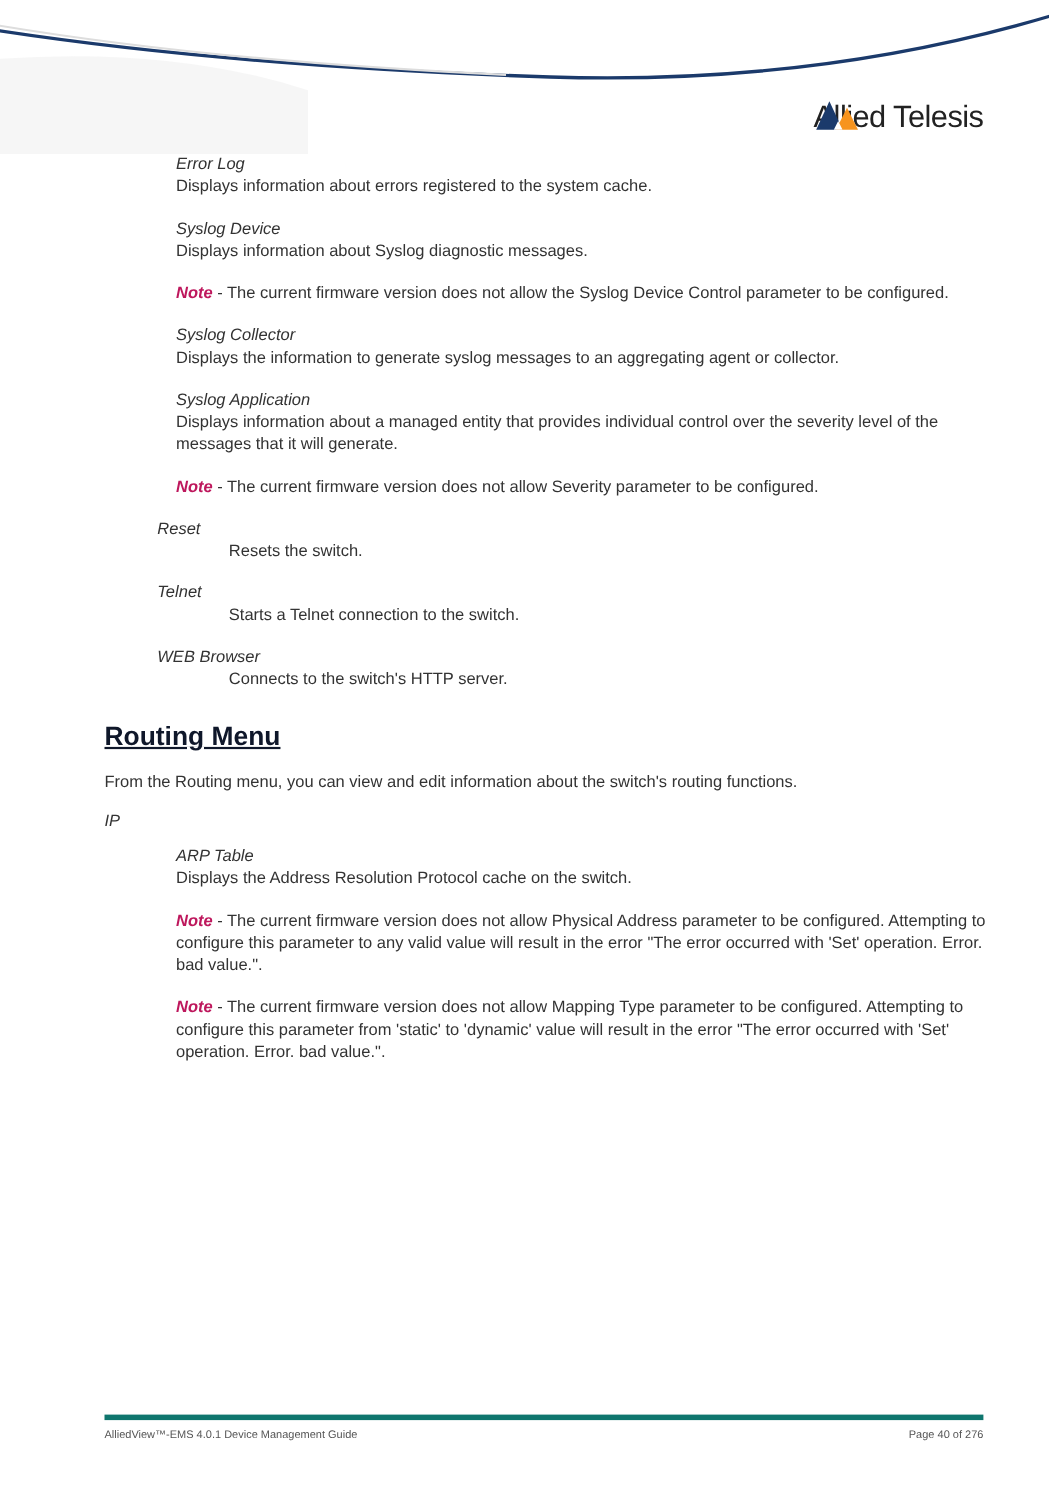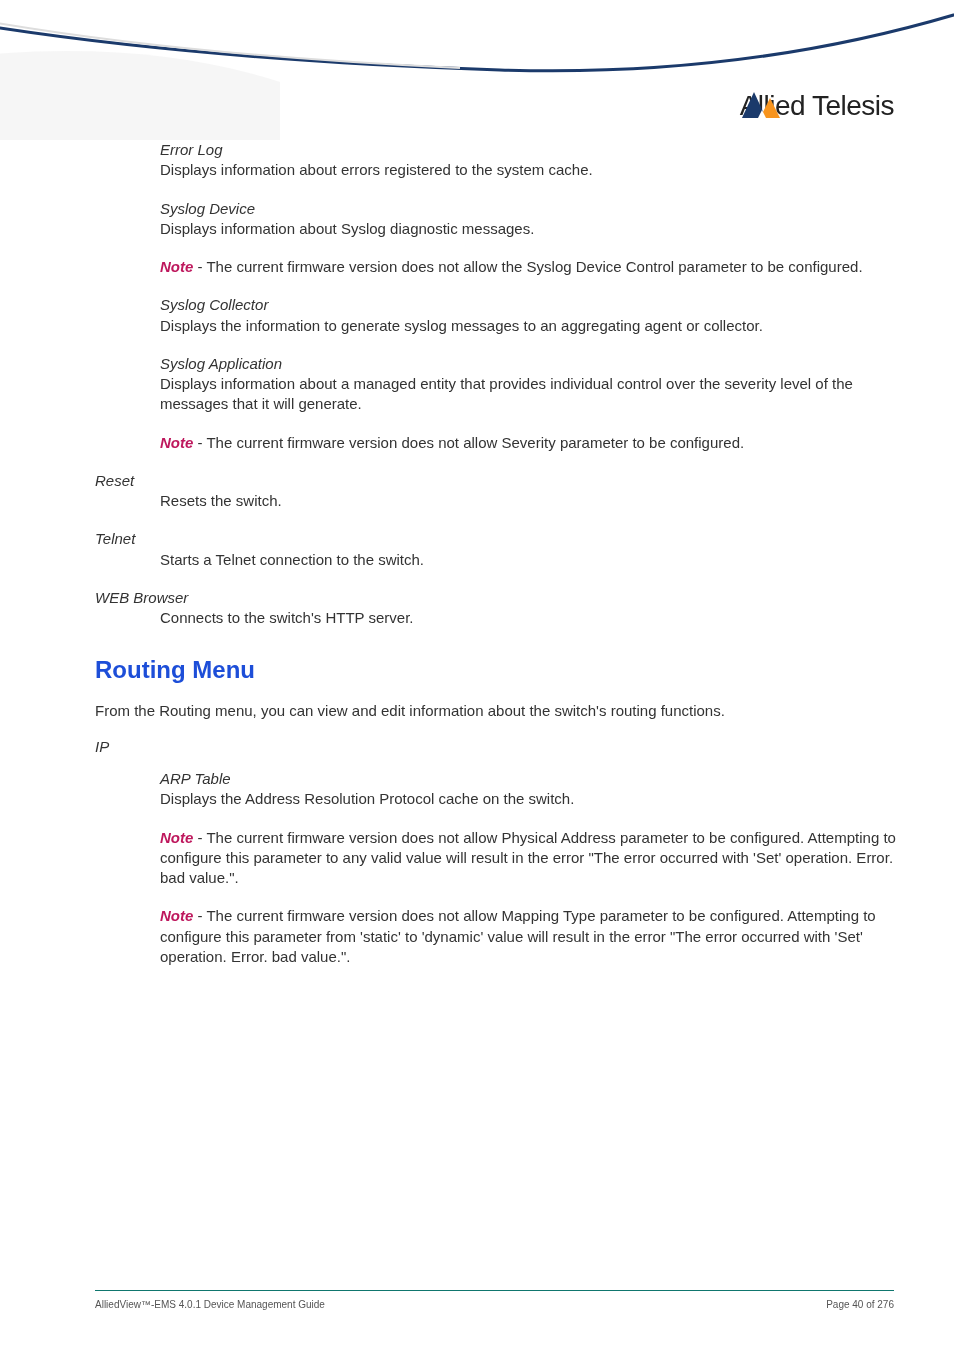--- a/index.html
+++ b/index.html
@@ -50,56 +50,58 @@
   .sub-item {
     margin-left: 65px;
     margin-bottom: 18px;
   }
   .sub-item .title {
     font-style: italic;
   }
   .sub-item .desc {}
   .outer-item {
     margin-bottom: 8px;
+    margin-left: 48px;
   }
   .outer-item .heading {
     font-style: italic;
     margin-bottom: 0;
   }
   .outer-item .ind {
     margin-left: 65px;
   }
   .note {
     margin-left: 65px;
     margin-bottom: 18px;
   }
   .note-label {
     font-style: italic;
     font-weight: bold;
     color: #be185d;
   }
   h2.routing {
     font-size: 24px;
     font-weight: bold;
-    color: #1d4ed8;
+    color: #0f172a;
     margin: 26px 0 14px 0;
+    text-decoration: underline;
   }
   .body-para {
     margin-bottom: 16px;
   }
   .ip-heading {
     font-style: italic;
     margin-bottom: 12px;
   }
   .footer {
     position: absolute;
     bottom: 40px;
     left: 95px;
     right: 60px;
-    border-top: 1px solid #0f766e;
+    border-top: 5px solid #0f766e;
     padding-top: 8px;
     font-size: 10px;
     color: #555;
     display: flex;
     justify-content: space-between;
   }
 </style>
 </head>
 <body>
 

